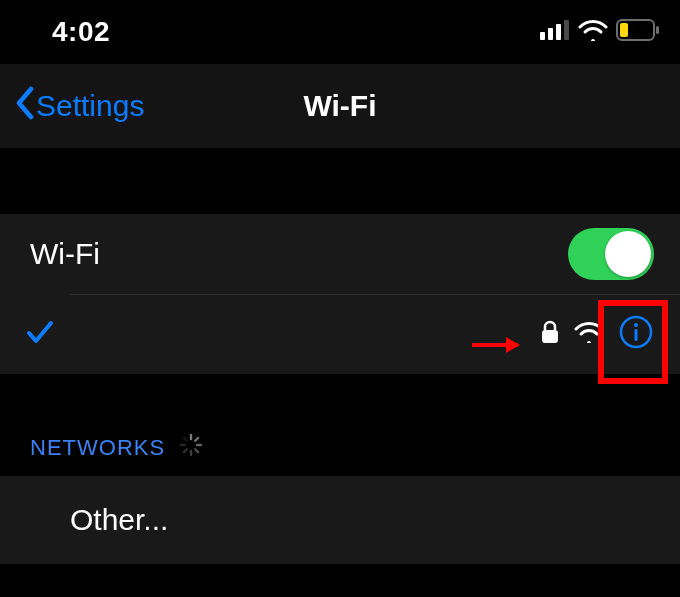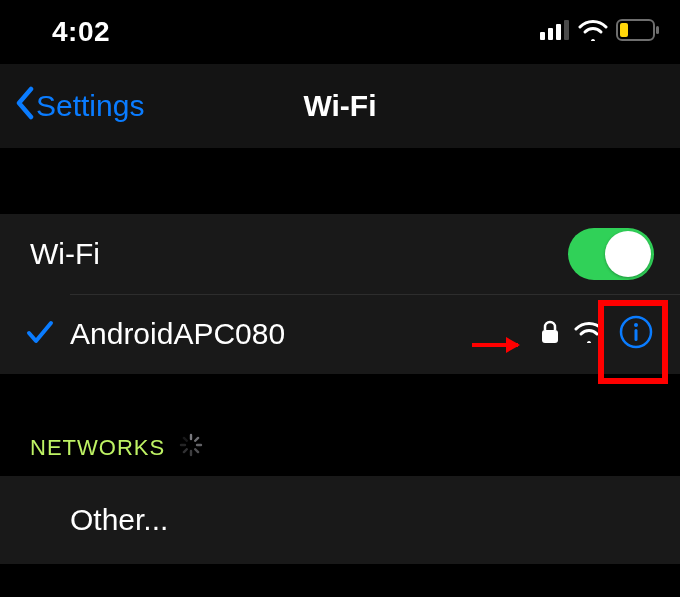--- a/index.html
+++ b/index.html
@@ -31,21 +31,21 @@
 
   
   .toggle { margin-left: auto; width: 86px; height: 52px; background: #30d158; border-radius: 26px; position: relative; cursor: pointer; }
   .toggle-knob { position: absolute; right: 3px; top: 3px; width: 46px; height: 46px; background: #fff; border-radius: 50%; box-shadow: 0 1px 3px rgba(0,0,0,0.3); }
 
   
   .right-cluster { margin-left: auto; display: flex; align-items: center; gap: 14px; position: relative; }
   .info-circle { color: #0a7cff; cursor: pointer; }
 
   
-  .section-hdr { height: 56px; display: flex; align-items: center; gap: 14px; padding-left: 30px; color: #bef264; font-size: 22px; letter-spacing: 1px; margin-top: 46px; }
+  .section-hdr { height: 56px; display: flex; align-items: center; gap: 14px; padding-left: 30px; color: #3b82f6; font-size: 22px; letter-spacing: 1px; margin-top: 46px; }
   .spinner { display: inline-block; animation: spin 1.2s linear infinite; }
   @keyframes spin { to { transform: rotate(360deg); } }
 
   
   .group2 { background: #191919; }
   .row2 { height: 88px; display: flex; align-items: center; padding-left: 70px; font-size: 30px; }
 
   
   .annot-arrow { position: absolute; height: 4px; background: #ff0000; }
   .annot-arrow::after {
@@ -109,21 +109,20 @@
         <div class="toggle-knob"></div>
       </div>
     </div>
 
     <div class="row row-indent">
       <span class="checkmark">
         <svg width="32" height="32" viewBox="0 0 32 32">
           <polyline points="5,17 12,25 27,7" stroke="#0a7cff" stroke-width="4" fill="none" stroke-linecap="round" stroke-linejoin="round"></polyline>
         </svg>
       </span>
-      <span class="row-label">AndroidAPC080</span>
       <div class="right-cluster">
         <span>
           <svg width="20" height="26" viewBox="0 0 20 26">
             <rect x="2" y="11" width="16" height="13" rx="3" fill="#fff"></rect>
             <path d="M5 11 V8 a5 5 0 0 1 10 0 V11" stroke="#fff" stroke-width="2.5" fill="none"></path>
           </svg>
         </span>
         <span>
           <svg width="30" height="22" viewBox="0 0 30 22">
             <path d="M15 20 a2 2 0 1 0 0.001 0" fill="#fff"></path>

